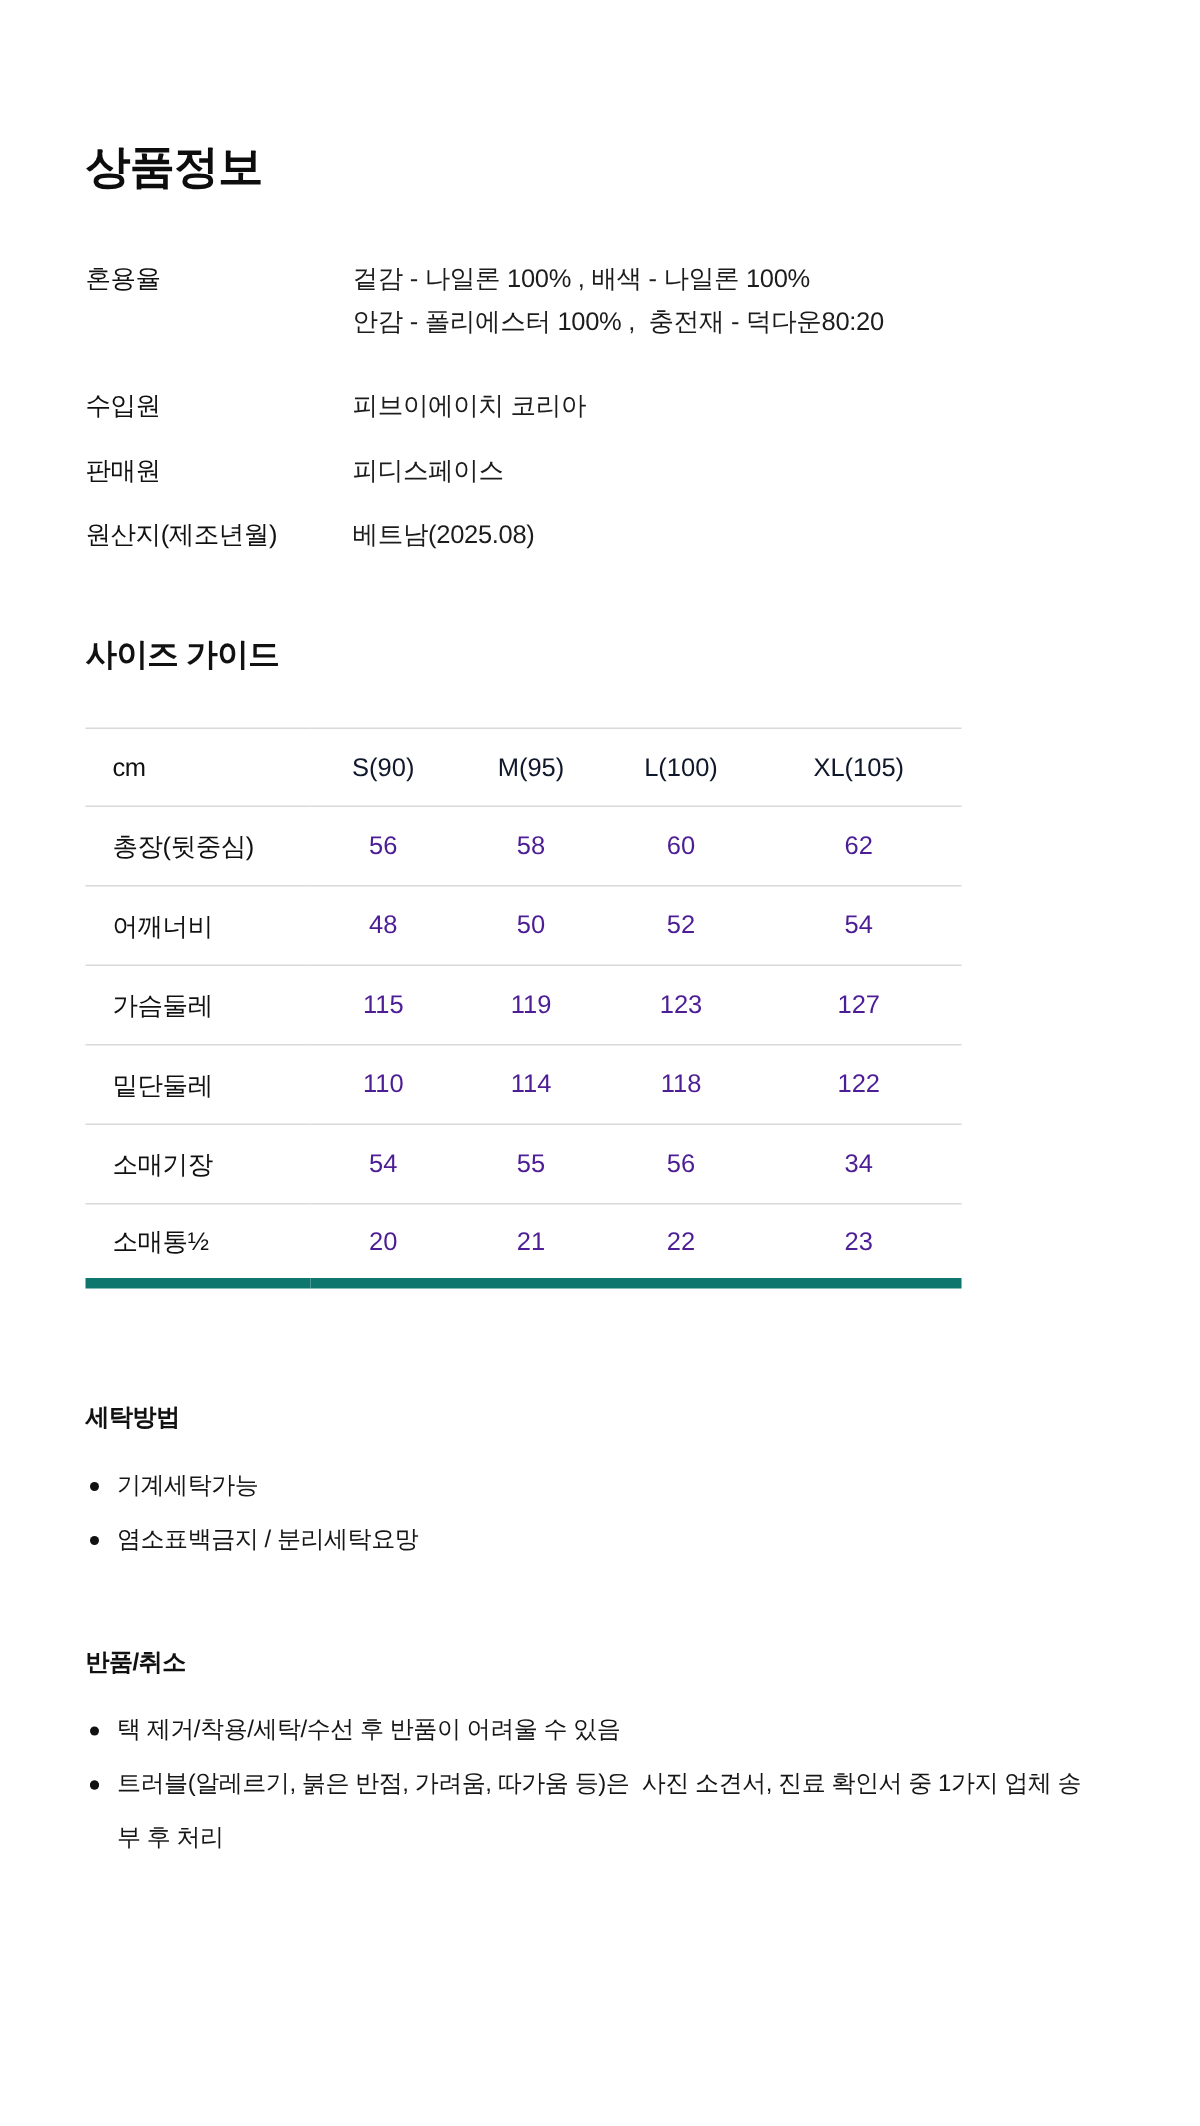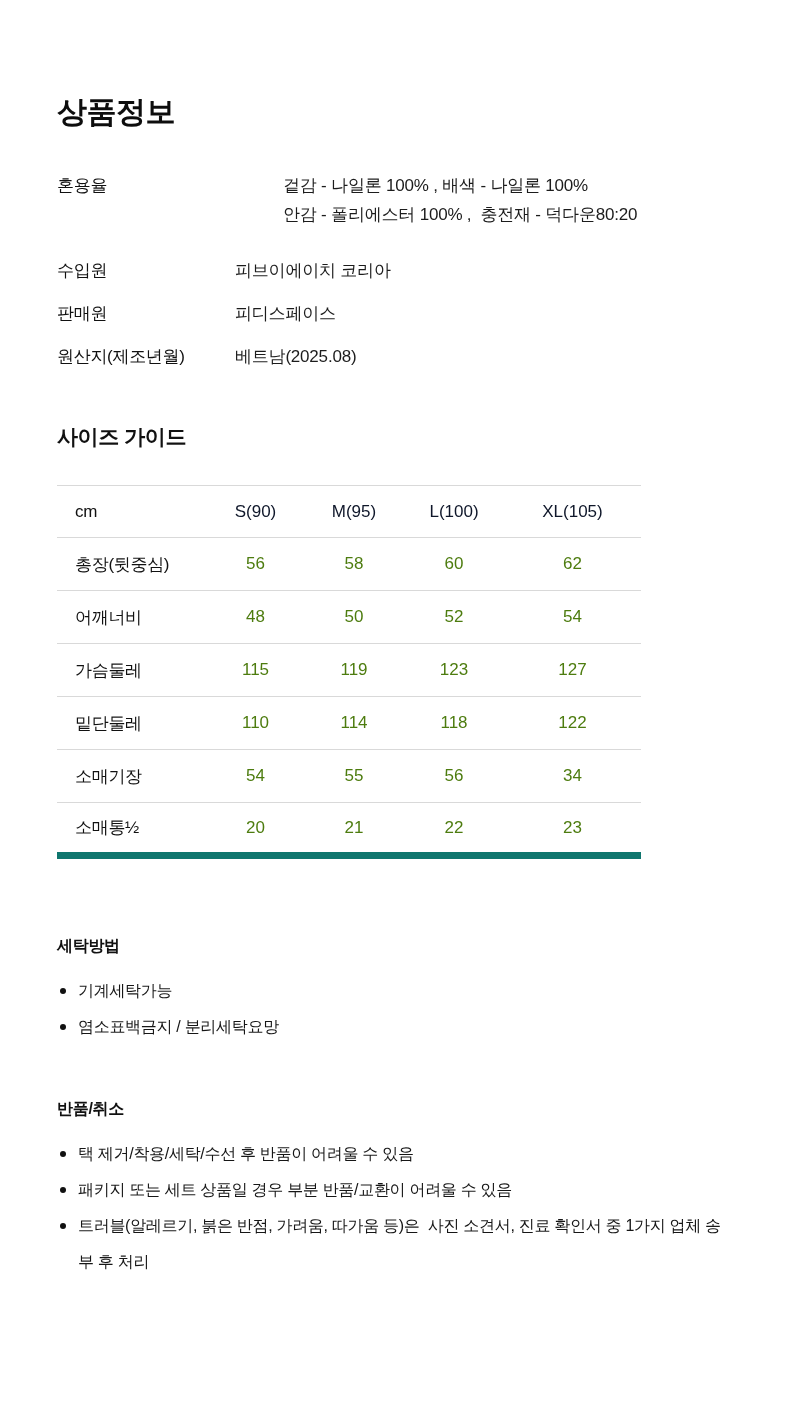--- a/index.html
+++ b/index.html
@@ -20,21 +20,21 @@
     line-height: 32px;
     font-weight: 800;
     letter-spacing: -0.5px;
     color: #0d0d0d;
   }
 
   
   .info-section { margin-top: 43px; }
   .info-row { display: flex; font-size: 17px; line-height: 29px; }
   .info-row + .info-row { margin-top: 14px; }
-  .info-row.row-mixture { margin-bottom: 27px; gap: 48px; }
+  .info-row.row-mixture { margin-bottom: 27px; }
   .info-label { width: 178px; flex-shrink: 0; font-weight: 500; color: #111; letter-spacing: -0.3px; }
   .info-value { white-space: pre-wrap; font-weight: 400; color: #1c1c1c; letter-spacing: -0.2px; }
 
   
   .size-heading {
     margin-top: 54px;
     font-size: 21px;
     line-height: 24px;
     font-weight: 700;
     letter-spacing: -0.4px;
@@ -56,21 +56,21 @@
     width: 150px;
     color: #111;
     letter-spacing: -0.3px;
   }
   .row-label { font-weight: 500; }
   .col-size { text-align: center; color: #0f172a; }
   .col-s  { width: 97px; }
   .col-m  { width: 100px; }
   .col-l  { width: 100px; }
   .col-xl { width: 137px; }
-  td.cell-value { text-align: center; color: #4d7c0f; }
+  td.cell-value { text-align: center; color: #4c1d95; }
 
   
   .sub-heading {
     font-size: 16px;
     line-height: 19px;
     font-weight: 700;
     letter-spacing: -0.3px;
   }
   .wash-section { margin-top: 77px; }
   .returns-section { margin-top: 54px; }
@@ -196,21 +196,20 @@
 
   <section class="returns-section">
     <h3 class="sub-heading">반품/취소</h3>
     <ul class="bullets">
       <li>
         <span class="dot"></span>
         <span class="bullet-text">택 제거/착용/세탁/수선 후 반품이 어려울 수 있음</span>
       </li>
       <li>
         <span class="dot"></span>
-        <span class="bullet-text">패키지 또는 세트 상품일 경우 부분 반품/교환이 어려울 수 있음</span>
       </li>
       <li>
         <span class="dot"></span>
         <span class="bullet-text">트러블(알레르기, 붉은 반점, 가려움, 따가움 등)은  사진 소견서, 진료 확인서 중 1가지 업체 송부 후 처리</span>
       </li>
     </ul>
   </section>
 
 </div>
 

